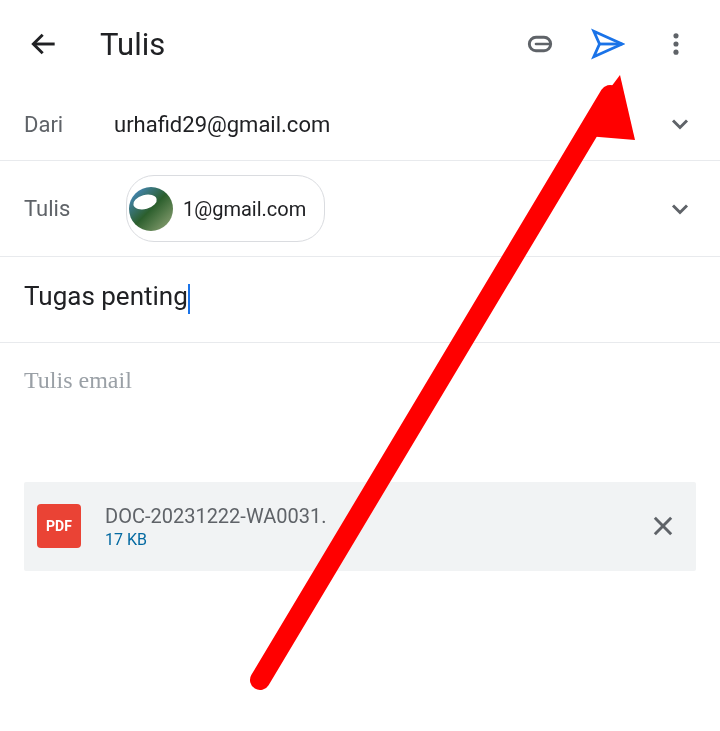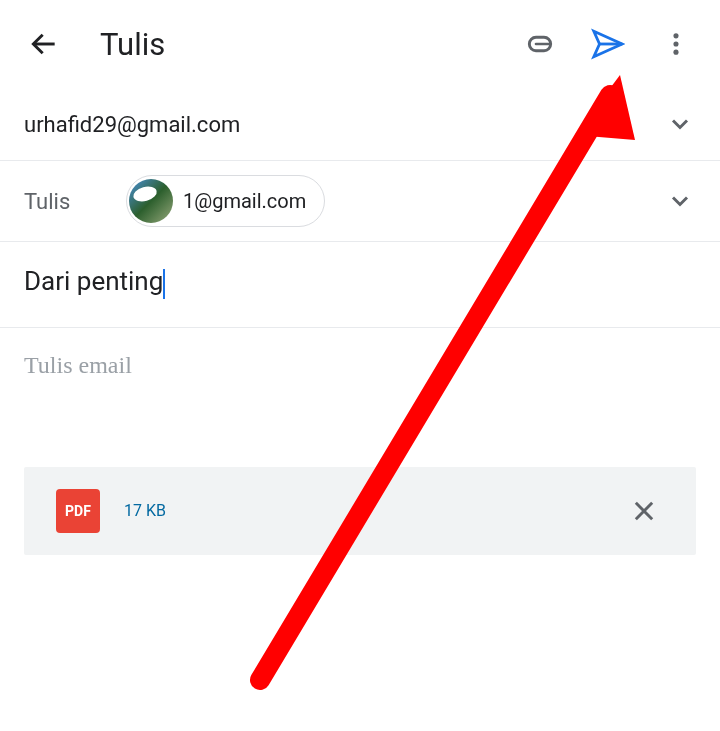--- a/index.html
+++ b/index.html
@@ -73,21 +73,21 @@
       align-items: center;
       justify-content: center;
     }
     .recipient-chip {
       display: flex;
       align-items: center;
       border: 1px solid #dadce0;
       border-radius: 28px;
       padding: 2px 18px 2px 2px;
       margin-left: 12px;
-      height: 52px;
+      height: 67px;
     }
     .avatar {
       width: 44px;
       height: 44px;
       border-radius: 50%;
       background: linear-gradient(135deg, #4a90d9 0%, #2c5f2d 50%, #97a97c 100%);
       position: relative;
       overflow: hidden;
       margin-right: 10px;
     }
@@ -135,21 +135,21 @@
     .body-placeholder {
       font-size: 24px;
       color: #9aa0a6;
       font-family: Liberation Serif, serif;
     }
     .attachment-card {
       margin: 64px 24px 24px 24px;
       background: #f1f3f4;
       display: flex;
       align-items: center;
-      padding: 22px 32px;
+      padding: 22px 13px;
       border-radius: 2px;
     }
     .pdf-badge {
       width: 44px;
       height: 44px;
       background: #ea4335;
       border-radius: 4px;
       display: flex;
       align-items: center;
       justify-content: center;
@@ -215,20 +215,21 @@
       <svg width="28" height="28" viewBox="0 0 24 24" fill="#5f6368">
         <circle cx="12" cy="5" r="2.2"></circle>
         <circle cx="12" cy="12" r="2.2"></circle>
         <circle cx="12" cy="19" r="2.2"></circle>
       </svg>
     </div>
   </div>
 </div>
 
 <div class="field-row">
+  <div class="field-label">Dari</div>
   <div class="from-value">urhafid29@gmail.com</div>
   <div class="chevron">
     <svg width="28" height="28" viewBox="0 0 24 24" fill="none" stroke="#5f6368" stroke-width="2.5">
       <polyline points="6 9 12 15 18 9"></polyline>
     </svg>
   </div>
 </div>
 
 <div class="field-row kepada-row">
   <div class="field-label">Tulis</div>
@@ -238,30 +239,31 @@
   </div>
   <div class="kepada-spacer"></div>
   <div class="chevron">
     <svg width="28" height="28" viewBox="0 0 24 24" fill="none" stroke="#5f6368" stroke-width="2.5">
       <polyline points="6 9 12 15 18 9"></polyline>
     </svg>
   </div>
 </div>
 
 <div class="subject-row">
-  <span class="subject-text">Dari penting</span><span class="cursor-caret"></span>
+  <span class="subject-text">Tugas penting</span><span class="cursor-caret"></span>
 </div>
 
 <div class="body-row">
   <div class="body-placeholder">Tulis email</div>
 </div>
 
 <div class="attachment-card">
   <div class="pdf-badge">PDF</div>
   <div class="attachment-info">
+    <div class="attachment-name">DOC-20231222-WA0031.</div>
     <div class="attachment-size">17 KB</div>
   </div>
   <div class="remove-btn">
     <svg width="28" height="28" viewBox="0 0 24 24" fill="none" stroke="#5f6368" stroke-width="2.5">
       <line x1="5" y1="5" x2="19" y2="19"></line>
       <line x1="19" y1="5" x2="5" y2="19"></line>
     </svg>
   </div>
 </div>
 

